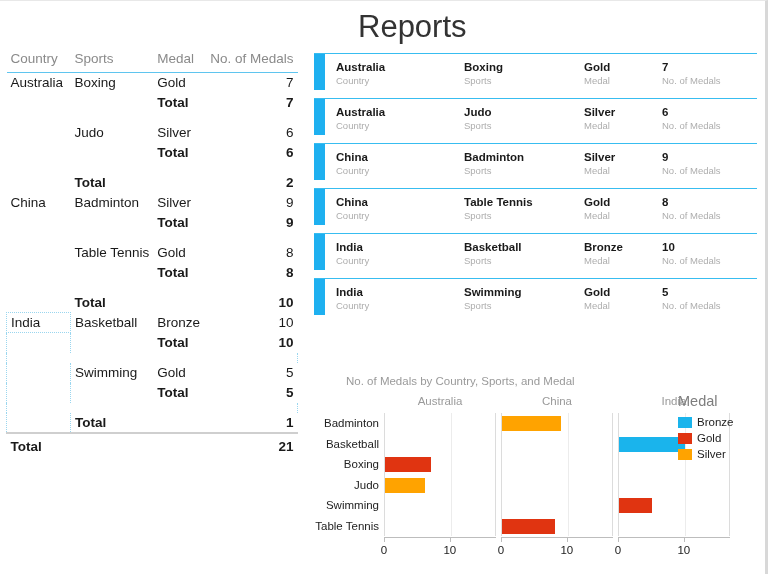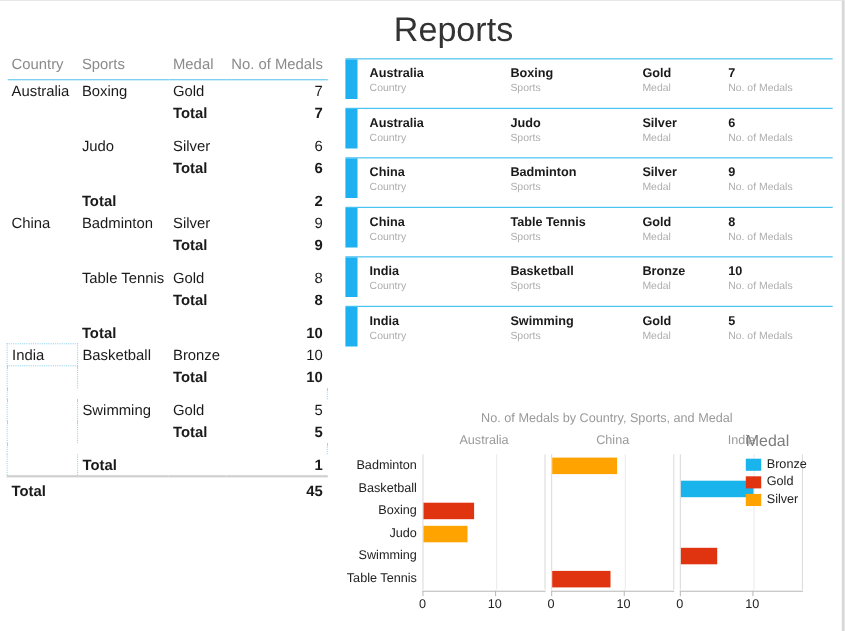--- a/index.html
+++ b/index.html
@@ -119,21 +119,21 @@
   
   #chart-block {
     position: absolute;
     left: 0; top: 372px;
     width: 459px; height: 200px;
   }
   #chart-title {
     position: absolute;
     left: 40px; top: 2px;
     width: 320px;
-    text-align: right;
+    text-align: left;
     font-size: 11.5px;
     color: #9a9a9a;
   }
   .panel-hdr {
     position: absolute;
     top: 22px;
     font-size: 11.5px;
     color: #9a9a9a;
     text-align: center;
   }
@@ -331,21 +331,21 @@
           <tr>
             <td class="sel-bottom"></td>
             <td class="b">Total</td>
             <td class="b"></td>
             <td class="num b">1</td>
           </tr>
           <tr class="grand">
             <td>Total</td>
             <td></td>
             <td></td>
-            <td class="num">45</td>
+            <td class="num">21</td>
           </tr>
         </tbody>
     </table>
   </div>
 
   <div id="right-panel">
 
     <h1 id="page-title">Reports</h1>
 
     <div id="card-list">

